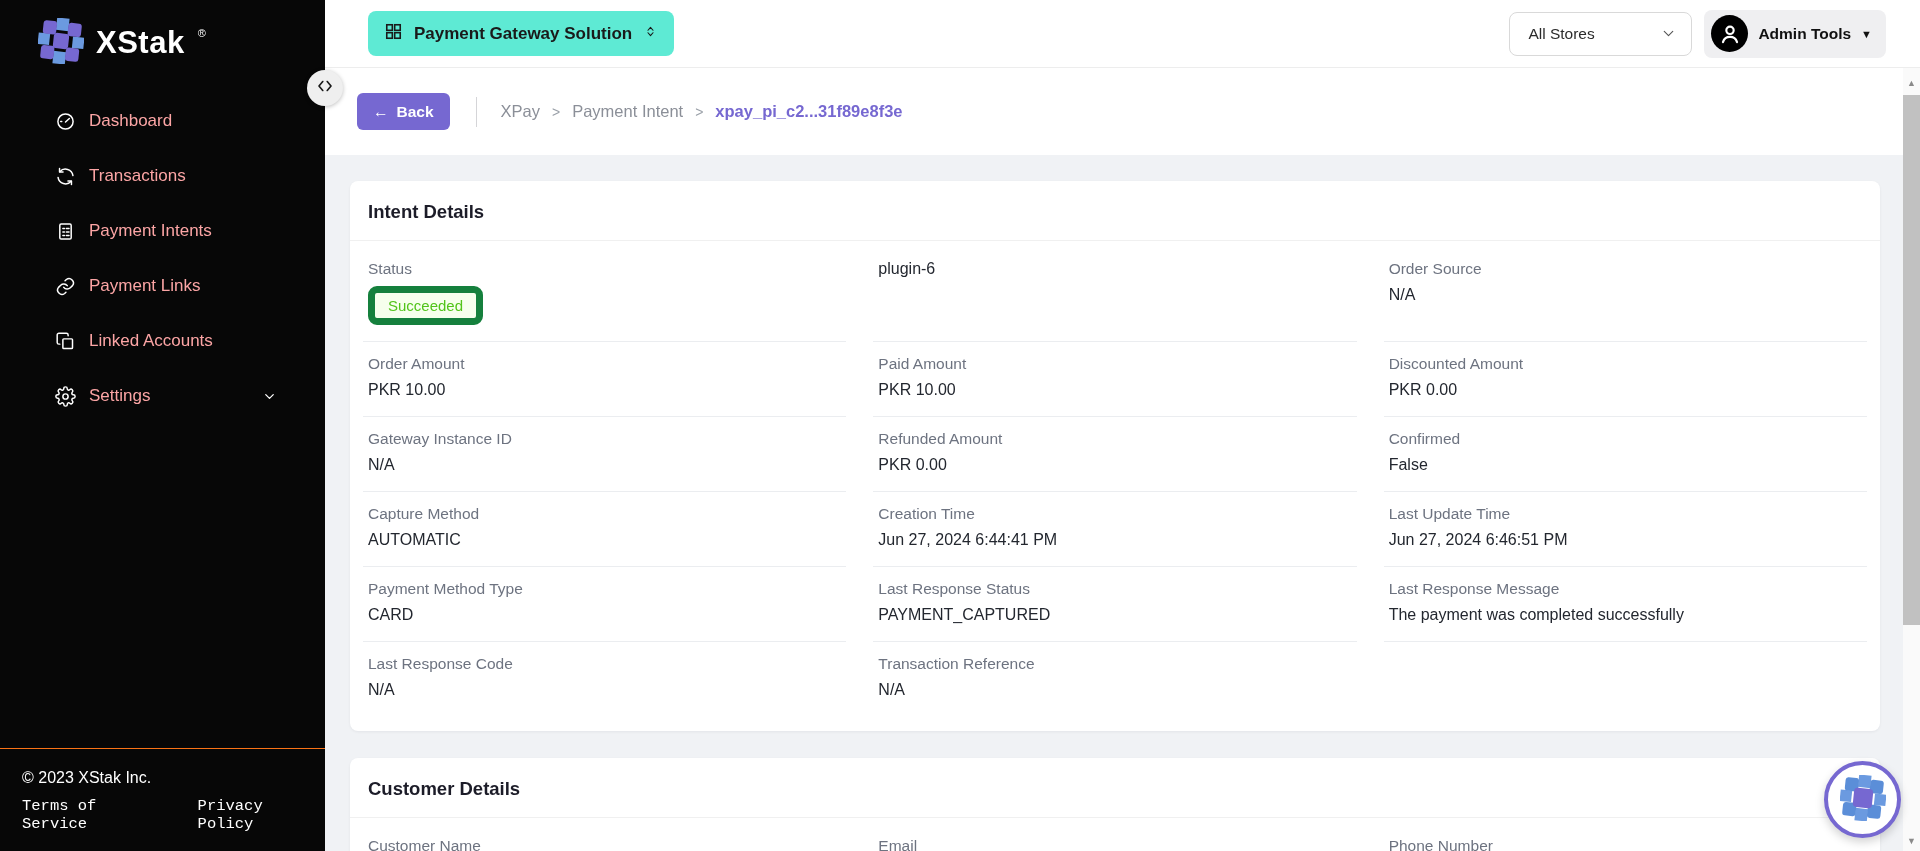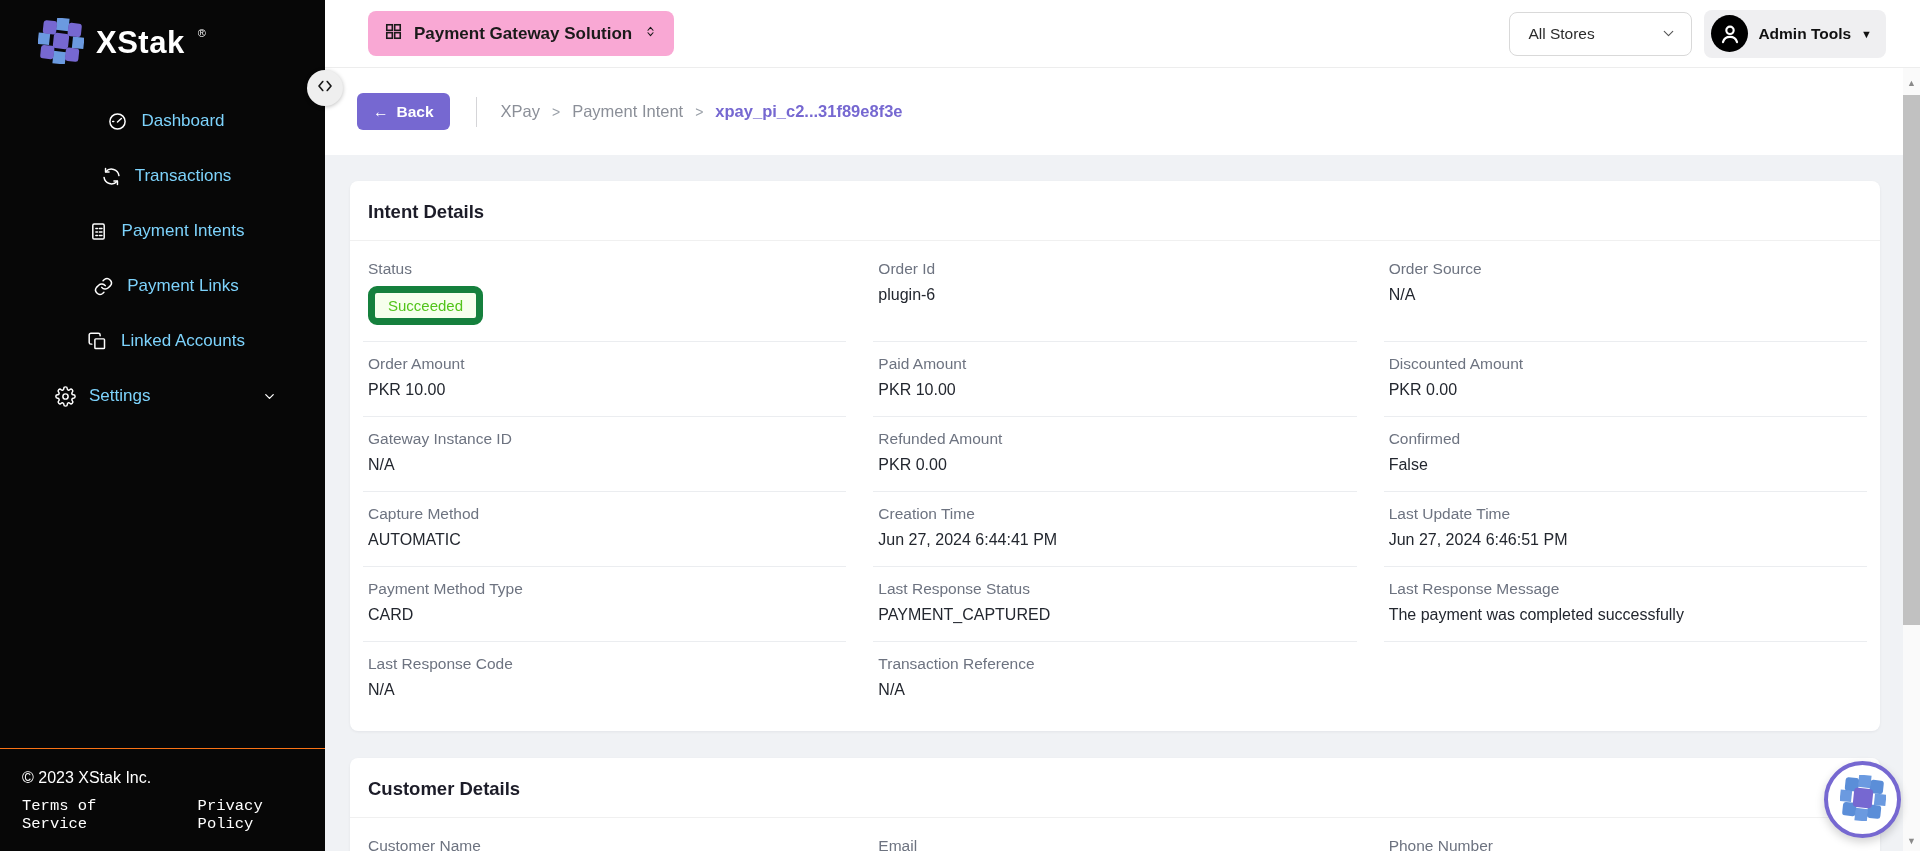--- a/index.html
+++ b/index.html
@@ -8,21 +8,21 @@
   .app { position:relative; width:1920px; height:851px; }
 
   
   .sidebar { position:absolute; left:0; top:0; width:325px; height:851px;
     background:#070707; color:#fff; display:flex; flex-direction:column; z-index:5; }
   .brand { display:flex; align-items:center; gap:12px; padding:14px 0 0 38px; height:72px; }
   .brand-name { font-size:31px; font-weight:700; letter-spacing:.5px; color:#fff; }
   .brand-reg { font-size:11px; vertical-align:top; position:relative; top:-10px; left:1px; color:#fff; }
   .nav { margin-top:26px; }
   .nav-item { display:flex; align-items:center; height:46px; margin-bottom:9px;
-    padding:0 48px 0 55px; cursor:pointer; font-size:17px; color:#7dd3fc;justify-content:center; }
+    padding:0 48px 0 55px; cursor:pointer; font-size:17px; color:#fca5a5; }
   .nav-item .nav-icon { width:21px; height:21px; margin-right:13px; flex:0 0 21px; display:flex; align-items:center; }
   .nav-icon svg { width:21px; height:21px; stroke:#fff; fill:none; stroke-width:1.7;
     stroke-linecap:round; stroke-linejoin:round; }
   .nav-chevron { margin-left:auto; display:flex; }
   .nav-chevron svg { width:15px; height:15px; stroke:#fff; fill:none; stroke-width:2; stroke-linecap:round; stroke-linejoin:round; }
   .side-footer { margin-top:auto; border-top:1px solid #f97316; padding:20px 0 18px 22px; }
   .copyright { font-size:16px; margin-bottom:10px; }
   .side-links { display:flex; gap:30px; font-size:15.5px;font-family:Liberation Mono, monospace; }
   .side-link { cursor:pointer; }
 
@@ -30,21 +30,21 @@
   .collapse-toggle { position:absolute; left:307px; top:70px; width:36px; height:36px;
     background:#efefef; border-radius:50%; z-index:9; display:flex; align-items:center;
     justify-content:center; box-shadow:0 1px 4px rgba(0,0,0,.25); cursor:pointer; }
   .collapse-toggle svg { width:18px; height:18px; stroke:#1a1a1a; fill:none; stroke-width:2.2; stroke-linecap:round; stroke-linejoin:round; }
 
   
   .main { position:absolute; left:325px; top:0; width:1595px; height:851px; }
 
   .topbar { height:68px; background:#fff; border-bottom:1px solid #ededed;
     display:flex; align-items:center; padding:0 34px 0 43px; }
-  .product-switcher { display:flex; align-items:center; gap:11px; background:#f9a8d4;
+  .product-switcher { display:flex; align-items:center; gap:11px; background:#5eead4;
     border-radius:8px; padding:11px 16px; cursor:pointer; }
   .product-switcher .grid-ic svg { width:19px; height:19px; stroke:#1a1a1a; fill:none; stroke-width:2; }
   .product-switcher-label { font-size:17px; font-weight:700; color:#1a1a1a; }
   .updown-ic svg { width:15px; height:15px; stroke:#1a1a1a; fill:none; stroke-width:1.8; stroke-linecap:round; stroke-linejoin:round; }
   .topbar-right { margin-left:auto; display:flex; align-items:center; gap:12px; }
   .store-select { width:183px; height:44px; background:#fff; border:1px solid #d9d9d9;
     border-radius:8px; display:flex; align-items:center; padding:0 14px 0 18px;
     font-size:15.5px; color:#2b2b2b; cursor:pointer; }
   .store-select .sel-chevron { margin-left:auto; display:flex; }
   .sel-chevron svg { width:17px; height:17px; stroke:#555; fill:none; stroke-width:1.6; stroke-linecap:round; stroke-linejoin:round; }
@@ -265,21 +265,20 @@
     </div>
 
     <div class="content">
 
       <section class="card">
         <div class="card-title">Intent Details</div>
         <div class="card-divider"></div>
         <div class="field-grid" id="intent-grid">
             <div class="cell"><div class="f-label">Status</div><span class="badge">Succeeded</span></div>
             <div class="cell">
-              <div class="f-label">Order Id</div>
               <div class="f-value">plugin-6</div>
             </div>
             <div class="cell">
               <div class="f-label">Order Source</div>
               <div class="f-value">N/A</div>
             </div>
             <div class="cell">
               <div class="f-label">Order Amount</div>
               <div class="f-value">PKR 10.00</div>
             </div>

